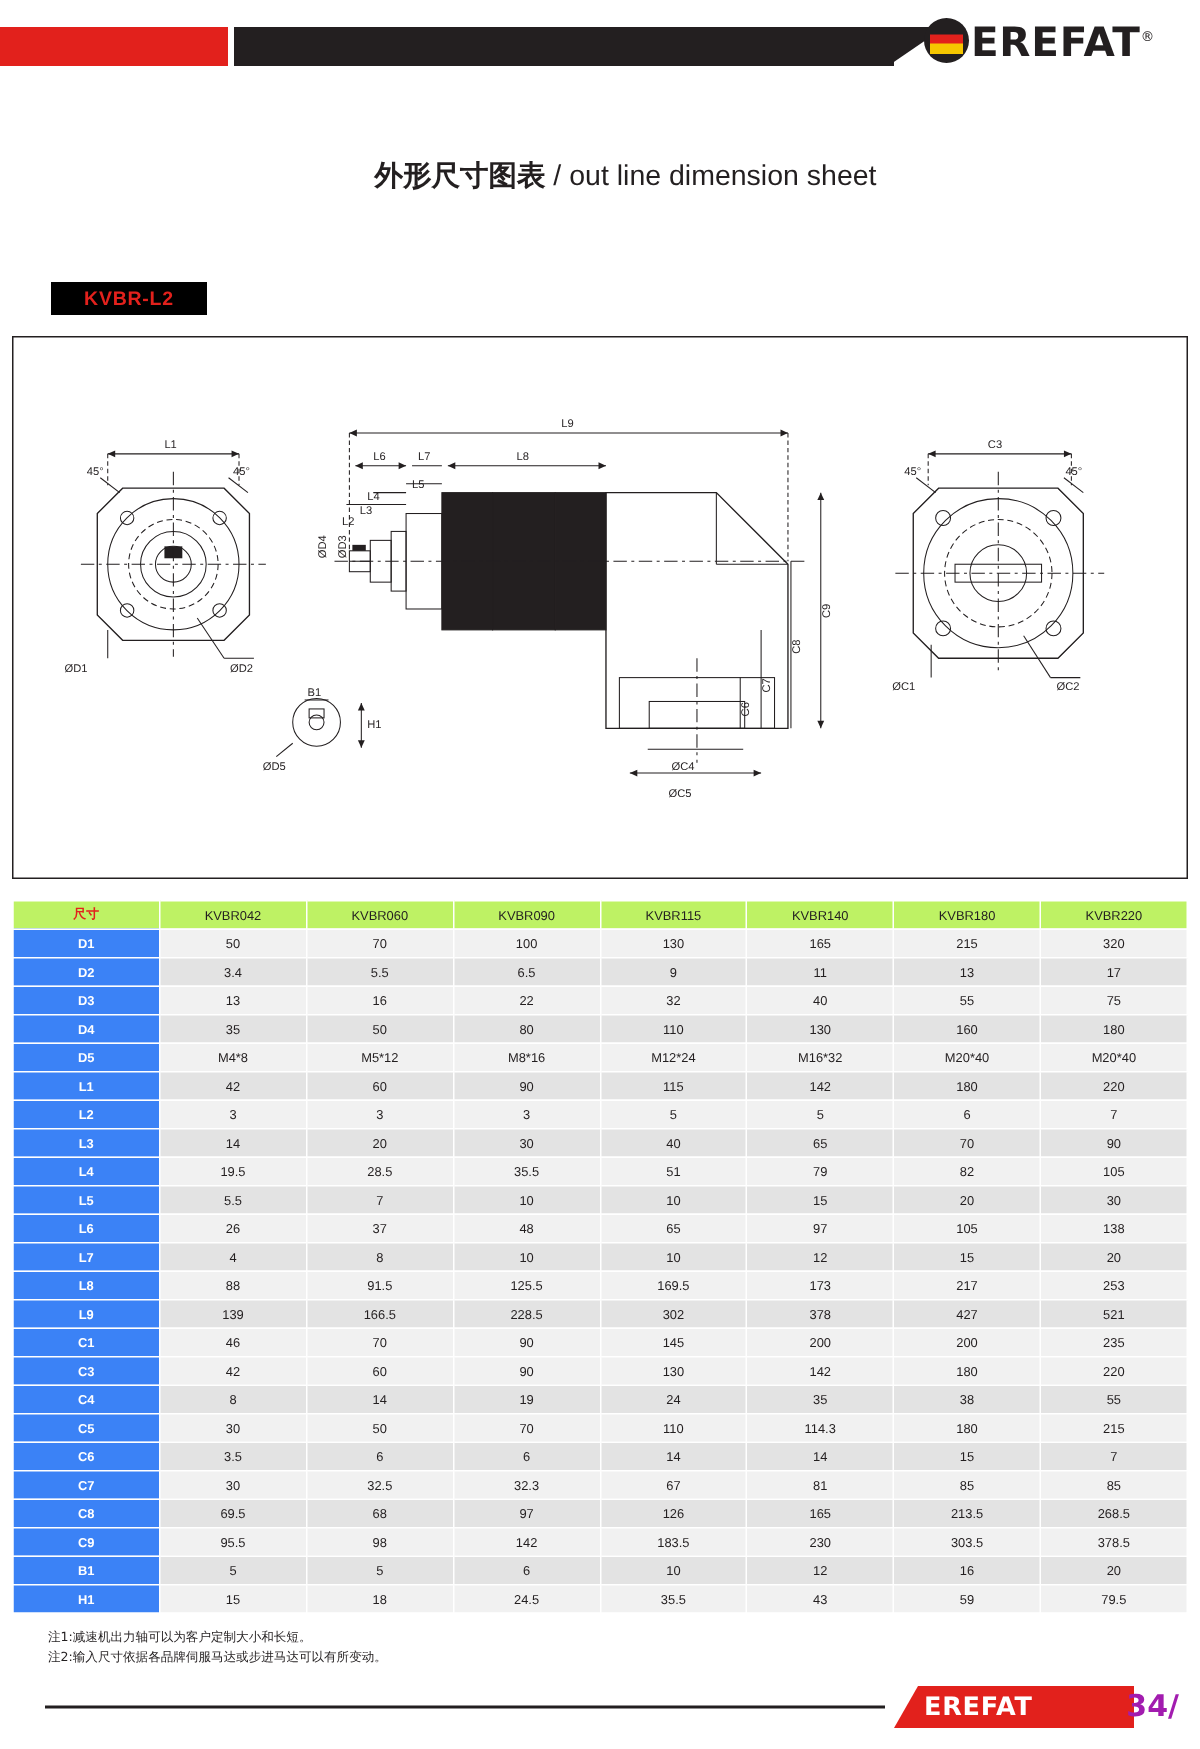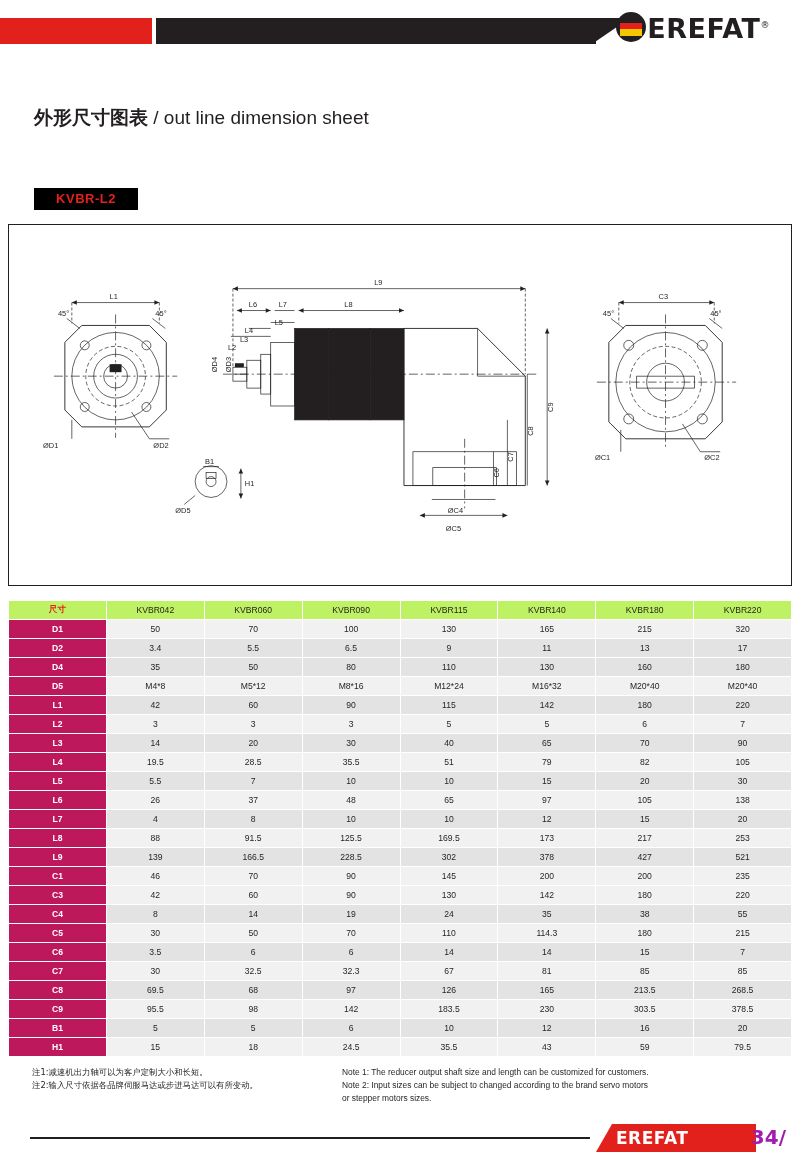--- a/index.html
+++ b/index.html
@@ -76,20 +76,21 @@
     font-size: 9px;
     vertical-align: super;
     font-weight: normal;
   }
 
   
   .doc-title {
     margin: 48px 0 0 34px;
     font-size: 19px;
     line-height: 1.2;
+    text-align: center;
   }
   .doc-title .cn {
     font-weight: bold;
     font-family: "DejaVu Sans", sans-serif;
   }
   .doc-title .en { font-weight: normal; }
 
   
   .model-tag {
     position: relative;
@@ -135,21 +136,21 @@
   .spec-table thead th {
     background: #bef264;
     font-size: 8.6px;
     color: #231f20;
   }
   .spec-table thead th.corner {
     color: #e2211c;
     font-weight: bold;
   }
   .spec-table td.rowlab {
-    background: #be185d;
+    background: #3b82f6;
     color: #ffffff;
     font-weight: bold;
     width: 56px;
   }
   .spec-table tbody tr.odd td.val { background: #f1f1f1; }
   .spec-table tbody tr.even td.val { background: #e3e3e3; }
 
   
   .notes {
     margin: 9px 0 0 0;
@@ -413,20 +414,30 @@
       <tr class="even">
         <td class="rowlab">D2</td>
         <td class="val">3.4</td>
         <td class="val">5.5</td>
         <td class="val">6.5</td>
         <td class="val">9</td>
         <td class="val">11</td>
         <td class="val">13</td>
         <td class="val">17</td>
       </tr>
+      <tr class="odd">
+        <td class="rowlab">D3</td>
+        <td class="val">13</td>
+        <td class="val">16</td>
+        <td class="val">22</td>
+        <td class="val">32</td>
+        <td class="val">40</td>
+        <td class="val">55</td>
+        <td class="val">75</td>
+      </tr>
       <tr class="even">
         <td class="rowlab">D4</td>
         <td class="val">35</td>
         <td class="val">50</td>
         <td class="val">80</td>
         <td class="val">110</td>
         <td class="val">130</td>
         <td class="val">160</td>
         <td class="val">180</td>
       </tr>
@@ -631,25 +642,20 @@
         <td class="val">79.5</td>
       </tr>
     </tbody>
 </table>
 
 <div class="notes">
   <div class="notes-cn">
     <div>注1:减速机出力轴可以为客户定制大小和长短。</div>
     <div>注2:输入尺寸依据各品牌伺服马达或步进马达可以有所变动。</div>
   </div>
-  <div class="notes-en">
-    <div>Note 1: The reducer output shaft size and length can be customized for customers.</div>
-    <div>Note 2: Input sizes can be subject to changed according to the brand servo motors</div>
-    <div>or stepper motors sizes.</div>
-  </div>
 </div>
 
 <div class="page-footer">
   <div class="ftr-line"></div>
   <div class="ftr-red"></div>
   <div class="ftr-brand">EREFAT</div>
   <div class="ftr-page">34/</div>
 </div>
 
 </body></html>

